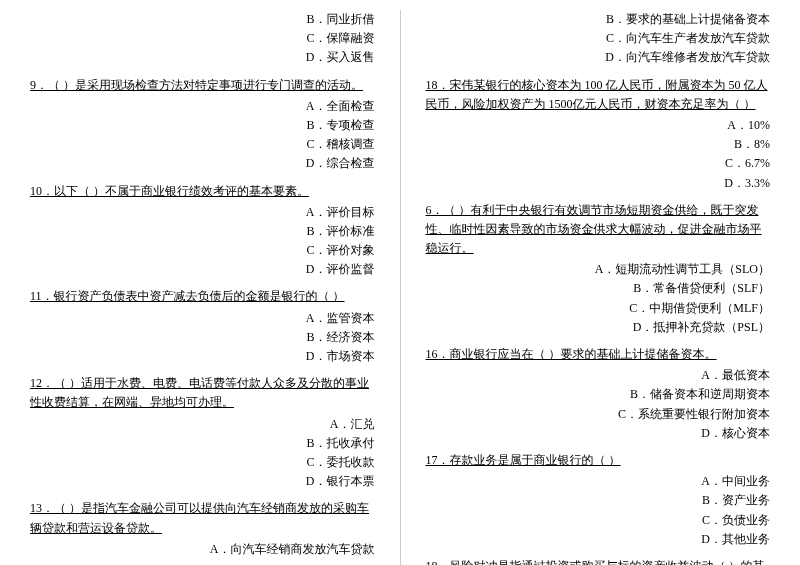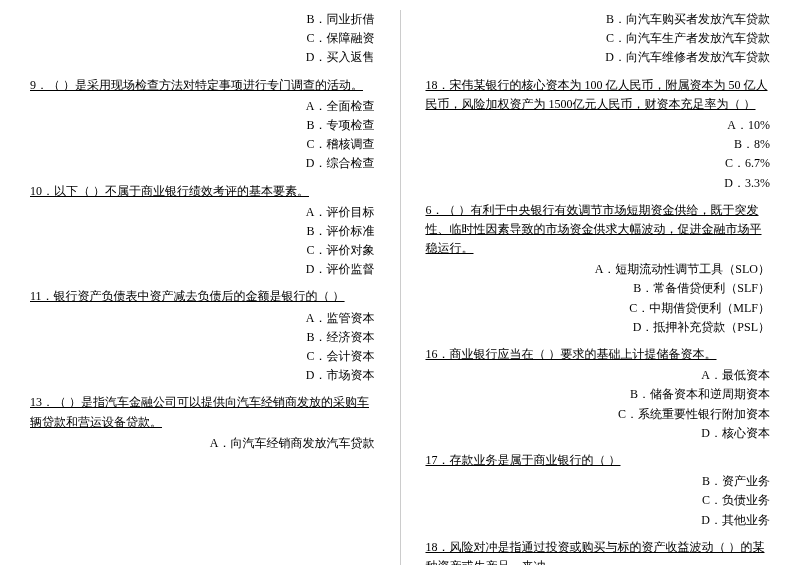--- a/index.html
+++ b/index.html
@@ -78,38 +78,44 @@
         <div class="option">A．评价目标</div>
         <div class="option">B．评价标准</div>
         <div class="option">C．评价对象</div>
         <div class="option">D．评价监督</div>
       </div>
 
       <div class="question-block">
         <div class="question-text">11．银行资产负债表中资产减去负债后的金额是银行的（    ）</div>
         <div class="option">A．监管资本</div>
         <div class="option">B．经济资本</div>
-        <div class="option">C．会计资本</div>
         <div class="option">D．市场资本</div>
       </div>
 
+      <div class="question-block">
+        <div class="question-text">12．（    ）适用于水费、电费、电话费等付款人众多及分散的事业性收费结算，在网端、异地均可办理。</div>
+        <div class="option">A．汇兑</div>
+        <div class="option">B．托收承付</div>
+        <div class="option">C．委托收款</div>
+        <div class="option">D．银行本票</div>
+      </div>
 
       <div class="question-block">
         <div class="question-text">13．（    ）是指汽车金融公司可以提供向汽车经销商发放的采购车辆贷款和营运设备贷款。</div>
         <div class="option">A．向汽车经销商发放汽车贷款</div>
       </div>
 
     </div>
 
     <div class="divider"></div>
 
     <div class="column">
 
       <div class="question-block">
-        <div class="option">B．向汽车购买者发放汽车贷款</div>
+        <div class="option">B．要求的基础上计提储备资本</div>
         <div class="option">C．向汽车生产者发放汽车贷款</div>
         <div class="option">D．向汽车维修者发放汽车贷款</div>
       </div>
 
       <div class="question-block">
         <div class="question-text">18．宋伟某银行的核心资本为 100 亿人民币，附属资本为 50 亿人民币，风险加权资产为 1500亿元人民币，财资本充足率为（    ）</div>
         <div class="option">A．10%</div>
         <div class="option">B．8%</div>
         <div class="option">C．6.7%</div>
         <div class="option">D．3.3%</div>
@@ -126,20 +132,21 @@
       <div class="question-block">
         <div class="question-text">16．商业银行应当在（    ）要求的基础上计提储备资本。</div>
         <div class="option">A．最低资本</div>
         <div class="option">B．储备资本和逆周期资本</div>
         <div class="option">C．系统重要性银行附加资本</div>
         <div class="option">D．核心资本</div>
       </div>
 
       <div class="question-block">
         <div class="question-text">17．存款业务是属于商业银行的（    ）</div>
+        <div class="option">A．中间业务</div>
         <div class="option">B．资产业务</div>
         <div class="option">C．负债业务</div>
         <div class="option">D．其他业务</div>
       </div>
 
       <div class="question-block">
         <div class="question-text">18．风险对冲是指通过投资或购买与标的资产收益波动（    ）的某种资产或生产品，来冲</div>
       </div>
 
     </div>

